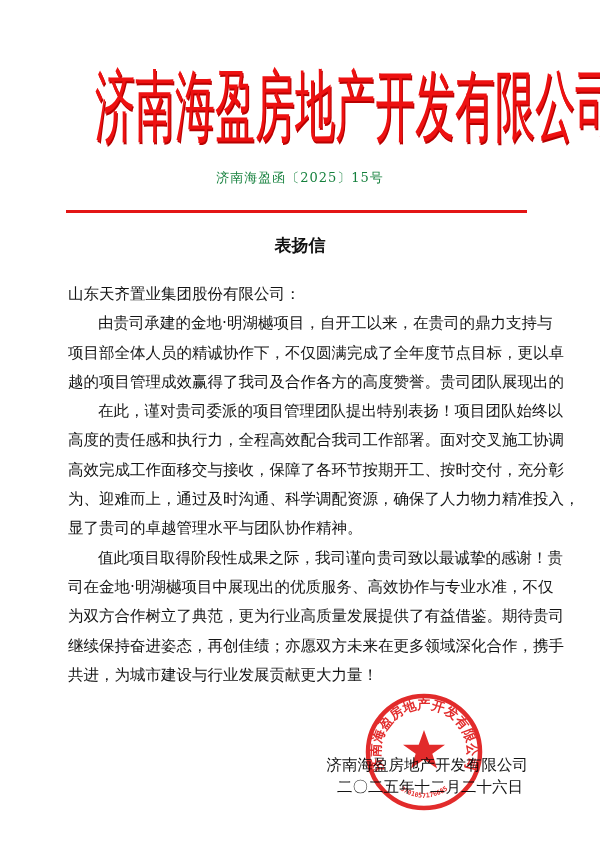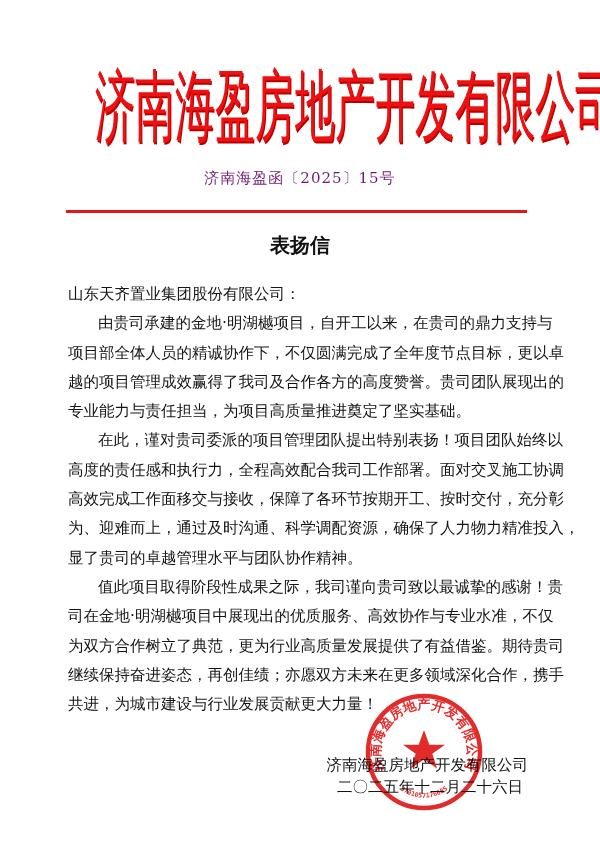--- a/index.html
+++ b/index.html
@@ -42,40 +42,40 @@
       text-shadow: 1px 1px 0 #b80000;
       font-weight: normal;
     }
     .doc-number {
       position: absolute;
       left: 0;
       width: 600px;
       top: 168px;
       text-align: center;
       font-family: "DejaVu Serif", "Liberation Serif", serif;
-      font-size: 15px;
+      font-size: 13px;
       line-height: 20px;
-      color: #701a75;
+      color: #15803d;
       letter-spacing: 1px;
     }
     .red-rule {
       position: absolute;
       left: 66px;
       top: 210px;
       width: 461px;
       height: 3px;
       background: #e31515;
     }
     .letter-title {
       position: absolute;
       left: 0;
       width: 600px;
       top: 234px;
       text-align: center;
-      font-size: 20px;
+      font-size: 17px;
       font-weight: bold;
       line-height: 22px;
       color: #111;
     }
     .body-text {
       position: absolute;
       left: 68px;
       top: 280px;
       width: 470px;
     }
@@ -139,21 +139,20 @@
 
   <div class="red-rule"></div>
 
   <div class="letter-title">表扬信</div>
 
   <div class="body-text">
     <div class="line">山东天齐置业集团股份有限公司：</div>
     <div class="line indent">由贵司承建的金地·明湖樾项目，自开工以来，在贵司的鼎力支持与</div>
     <div class="line">项目部全体人员的精诚协作下，不仅圆满完成了全年度节点目标，更以卓</div>
     <div class="line">越的项目管理成效赢得了我司及合作各方的高度赞誉。贵司团队展现出的</div>
-    <div class="line">专业能力与责任担当，为项目高质量推进奠定了坚实基础。</div>
     <div class="line indent">在此，谨对贵司委派的项目管理团队提出特别表扬！项目团队始终以</div>
     <div class="line">高度的责任感和执行力，全程高效配合我司工作部署。面对交叉施工协调</div>
     <div class="line">高效完成工作面移交与接收，保障了各环节按期开工、按时交付，充分彰</div>
     <div class="line">为、迎难而上，通过及时沟通、科学调配资源，确保了人力物力精准投入，</div>
     <div class="line">显了贵司的卓越管理水平与团队协作精神。</div>
     <div class="line indent">值此项目取得阶段性成果之际，我司谨向贵司致以最诚挚的感谢！贵</div>
     <div class="line">司在金地·明湖樾项目中展现出的优质服务、高效协作与专业水准，不仅</div>
     <div class="line">为双方合作树立了典范，更为行业高质量发展提供了有益借鉴。期待贵司</div>
     <div class="line">继续保持奋进姿态，再创佳绩；亦愿双方未来在更多领域深化合作，携手</div>
     <div class="line">共进，为城市建设与行业发展贡献更大力量！</div>

